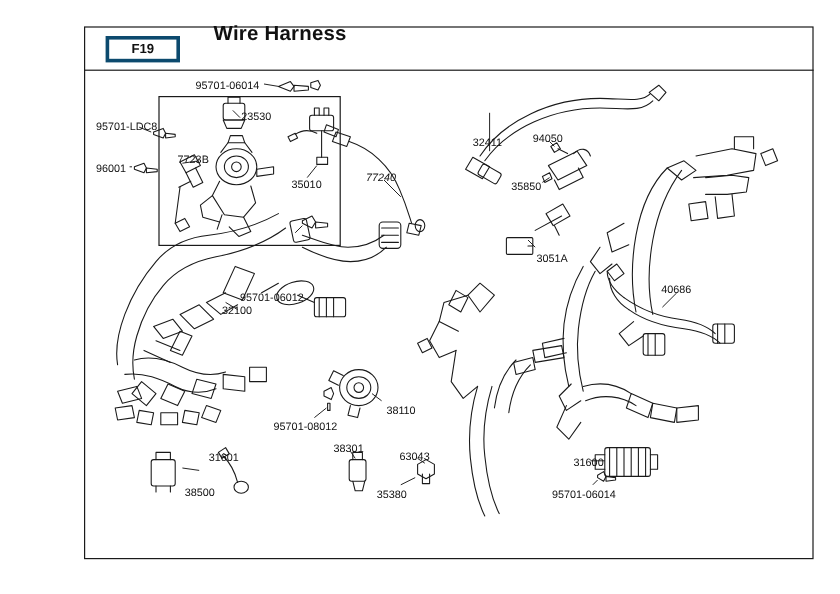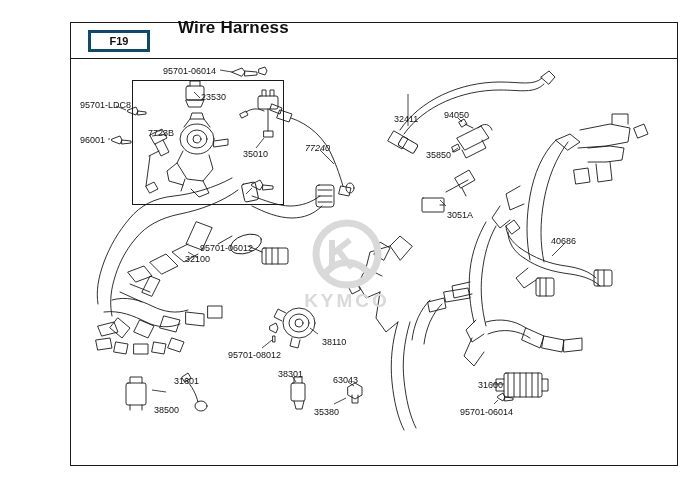--- a/index.html
+++ b/index.html
@@ -351,30 +351,20 @@
         <path d="M442 304 c -10 10 -16 24 -18 40"></path>
         <path d="M428 302 l16 -4 l2 10 l-16 4 z"></path>
         <path d="M444 292 l24 -4 l2 10 l-24 4 z"></path>
         <path d="M374 254 l6 -12 l10 6 l-6 12 z"></path>
         <path d="M356 282 l-8 4 l4 8 l8 -4 z"></path>
       </g>
 
     </g>
   </svg>
 
-  <div class="watermark">
-    <svg viewBox="0 0 190 100" width="190" height="100">
-      <g fill="none" stroke="#d9d9d9" stroke-width="7">
-        <circle cx="95" cy="36" r="31"></circle>
-        <path d="M72 58 C 82 40 108 40 118 58"></path>
-      </g>
-      <path d="M80 22 l0 28 M80 36 l18 -14 M86 32 l14 18" stroke="#d9d9d9" stroke-width="6" fill="none"></path>
-    </svg>
-    <div class="wm-text">KYMCO</div>
-  </div>
 
   <div class="label" style="left:163px; top:66px;">95701-06014</div>
   <div class="label" style="left:201px; top:92px;">23530</div>
   <div class="label" style="left:80px;  top:100px;">95701-LDC8</div>
   <div class="label" style="left:148px; top:128px;">7723B</div>
   <div class="label" style="left:80px;  top:135px;">96001</div>
   <div class="label" style="left:243px; top:149px;">35010</div>
   <div class="label" style="left:305px; top:143px;font-style:italic;">77240</div>
   <div class="label" style="left:394px; top:86px;margin-top:28px;">32411</div>
   <div class="label" style="left:444px; top:110px;">94050</div>

